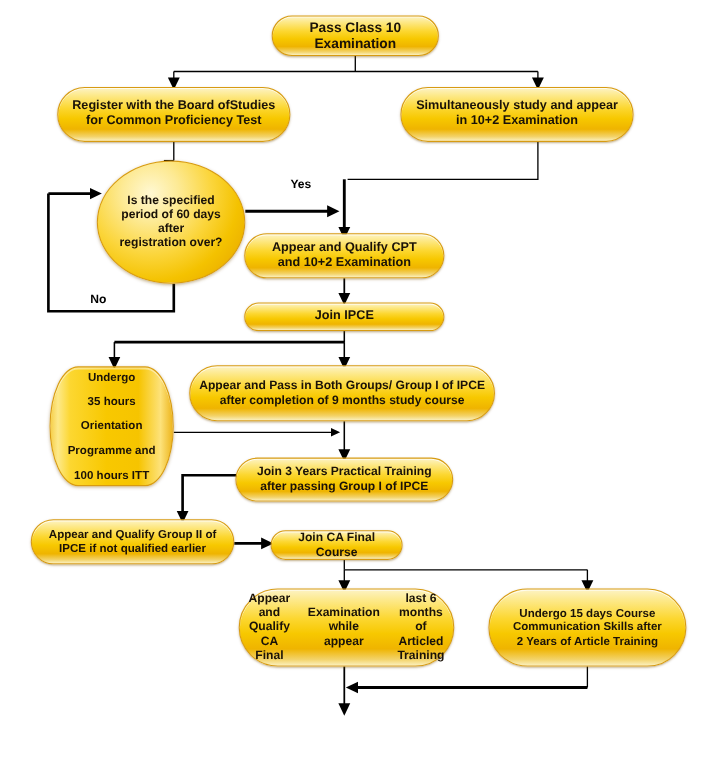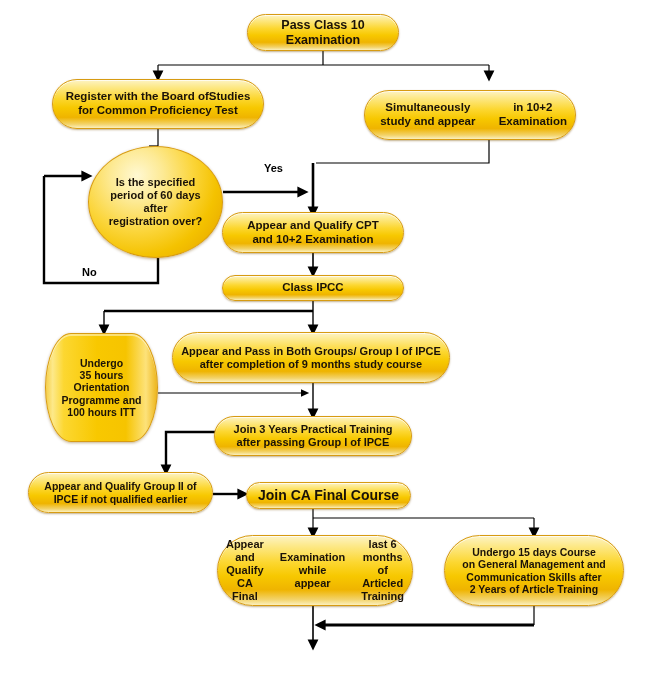--- a/index.html
+++ b/index.html
@@ -59,20 +59,21 @@
     background:
       linear-gradient(to right,
         #f6cf4a 0%,
         #fde98a 6%,
         #fcd731 16%,
         #f8c800 46%,
         #f6c400 72%,
         #fde27a 90%,
         #edb51c 100%);
     box-shadow:0 1px 3px rgba(120,80,0,.45), inset 0 2px 0 rgba(255,255,255,.45);
+    gap:10px;
   }
   .edge-label{
     position:absolute;
     font-size:11px;
     font-weight:bold;
     color:#000;
     z-index:6;
     font-family:"Liberation Sans", sans-serif;
   }
   .ntext{padding:0 8px;display:block;}
@@ -166,21 +167,21 @@
 
   <div class="node pill" style="left:247px;top:14px;width:152px;height:37px;font-size:12.5px;">
     <span class="ntext">Pass Class 10 Examination</span>
   </div>
 
   <div class="node pill" style="left:52px;top:79px;width:212px;height:50px;font-size:11.5px;flex-direction:column;">
     <span class="ntext">Register with the Board ofStudies</span>
     <span class="ntext">for Common Proficiency Test</span>
   </div>
 
-  <div class="node pill" style="left:364px;top:90px;width:212px;height:50px;font-size:11.5px;flex-direction:row;">
+  <div class="node pill" style="left:364px;top:79px;width:212px;height:50px;font-size:11.5px;flex-direction:column;">
     <span class="ntext">Simultaneously study and appear</span>
     <span class="ntext">in 10+2 Examination</span>
   </div>
 
   <div class="node circle" style="left:88px;top:146px;width:135px;height:112px;font-size:11px;flex-direction:column;">
     <span class="ntext">Is the specified</span>
     <span class="ntext">period of 60 days</span>
     <span class="ntext">after</span>
     <span class="ntext">registration over?</span>
   </div>
@@ -188,21 +189,21 @@
   <div class="edge-label" style="left:264px;top:162px;">Yes</div>
 
   <div class="edge-label" style="left:82px;top:266px;">No</div>
 
   <div class="node pill" style="left:222px;top:212px;width:182px;height:41px;font-size:11.5px;flex-direction:column;">
     <span class="ntext">Appear and Qualify CPT</span>
     <span class="ntext">and 10+2 Examination</span>
   </div>
 
   <div class="node pill" style="left:222px;top:275px;width:182px;height:26px;font-size:11.5px;">
-    <span class="ntext">Class IPCC</span>
+    <span class="ntext">Join IPCE</span>
   </div>
 
   <div class="node pill" style="left:172px;top:332px;width:278px;height:51px;font-size:11px;flex-direction:column;">
     <span class="ntext">Appear and Pass in Both Groups/ Group I of IPCE</span>
     <span class="ntext">after completion of 9 months study course</span>
   </div>
 
   <div class="node cyl" style="left:45px;top:333px;width:113px;height:109px;font-size:10.5px;flex-direction:column;">
     <span class="ntext">Undergo</span>
     <span class="ntext">35 hours</span>
@@ -214,31 +215,30 @@
   <div class="node pill" style="left:214px;top:416px;width:198px;height:40px;font-size:11px;flex-direction:column;">
     <span class="ntext">Join 3 Years Practical Training</span>
     <span class="ntext">after passing Group I of IPCE</span>
   </div>
 
   <div class="node pill" style="left:28px;top:472px;width:185px;height:41px;font-size:10.5px;flex-direction:column;">
     <span class="ntext">Appear and Qualify Group II of</span>
     <span class="ntext">IPCE if not qualified earlier</span>
   </div>
 
-  <div class="node pill" style="left:246px;top:482px;width:165px;height:27px;font-size:14px;">
+  <div class="node pill" style="left:246px;top:482px;width:120px;height:27px;font-size:11px;">
     <span class="ntext">Join CA Final Course</span>
   </div>
 
   <div class="node pill" style="left:217px;top:535px;width:196px;height:71px;font-size:11px;flex-direction:row;">
     <span class="ntext">Appear and Qualify CA Final</span>
     <span class="ntext">Examination while appear</span>
     <span class="ntext">last 6 months of Articled Training</span>
   </div>
 
   <div class="node pill" style="left:444px;top:535px;width:180px;height:71px;font-size:10.5px;flex-direction:column;">
     <span class="ntext">Undergo 15 days Course</span>
-    <span class="ntext">on General Management and</span>
     <span class="ntext">Communication Skills after</span>
     <span class="ntext">2 Years of Article Training</span>
   </div>
 
 
 </div>
 
 </body></html>

